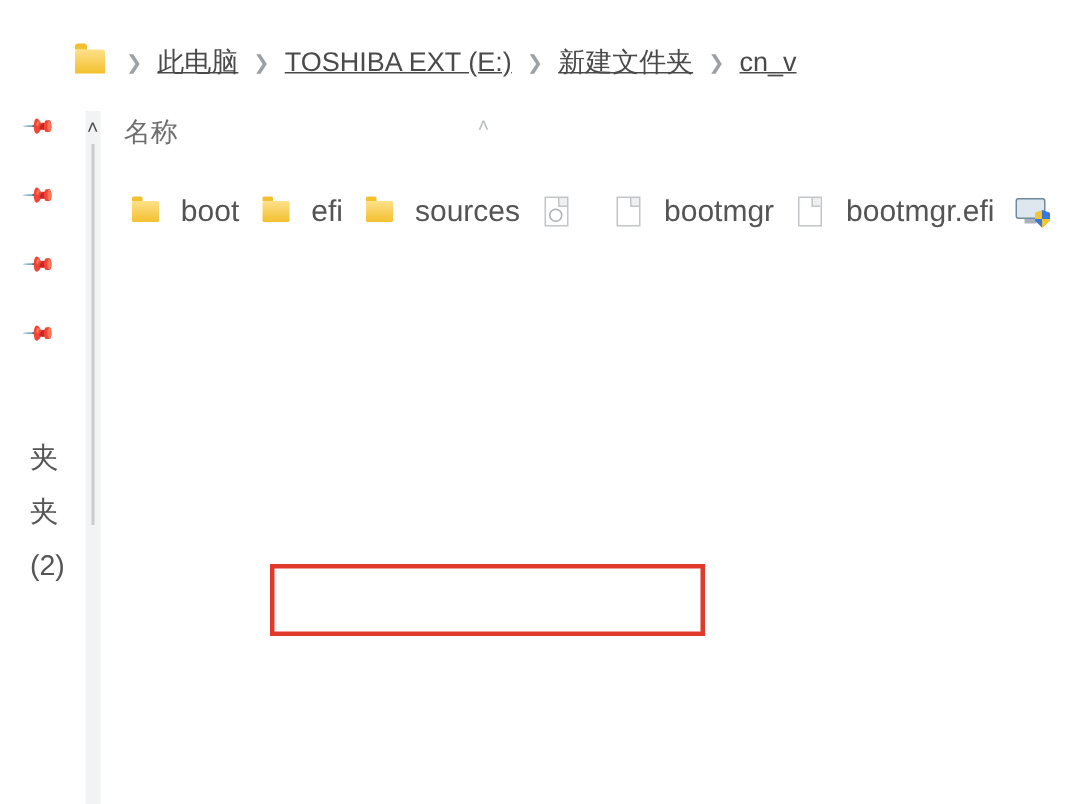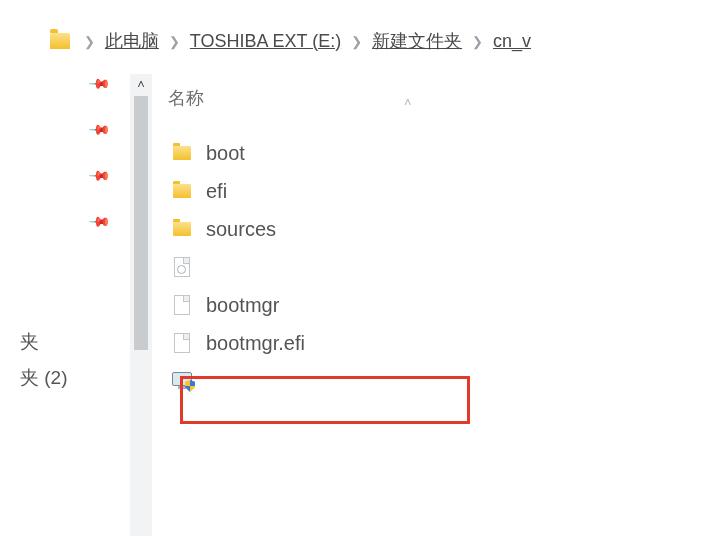--- a/index.html
+++ b/index.html
@@ -104,36 +104,36 @@
     background:#c9cccf;
   }
 
   
   .files {
     flex: 1;
     padding-top: 2px;
   }
   .col-header {
     display:flex;
-    align-items:flex-end;
+    align-items:flex-start;
     font-size: 18px;
     color: #6e6e6e;
     height: 34px;
     padding-left: 10px;
   }
   .col-header .sort {
     margin-left: 200px;
     color:#b6b9bd;
     font-size:13px;
   }
 
   .file-list {
-    margin-top: 24px;
-    display:flex;
-    flex-direction:column;
+    margin-top: 12px;
+    display:flex;
+    flex-direction:row;
   }
   .row {
     display:flex;
     align-items:center;
     height: 38px;
     padding-left: 12px;
     font-size: 20px;
     color: #545454;
   }
   .row .icon {

